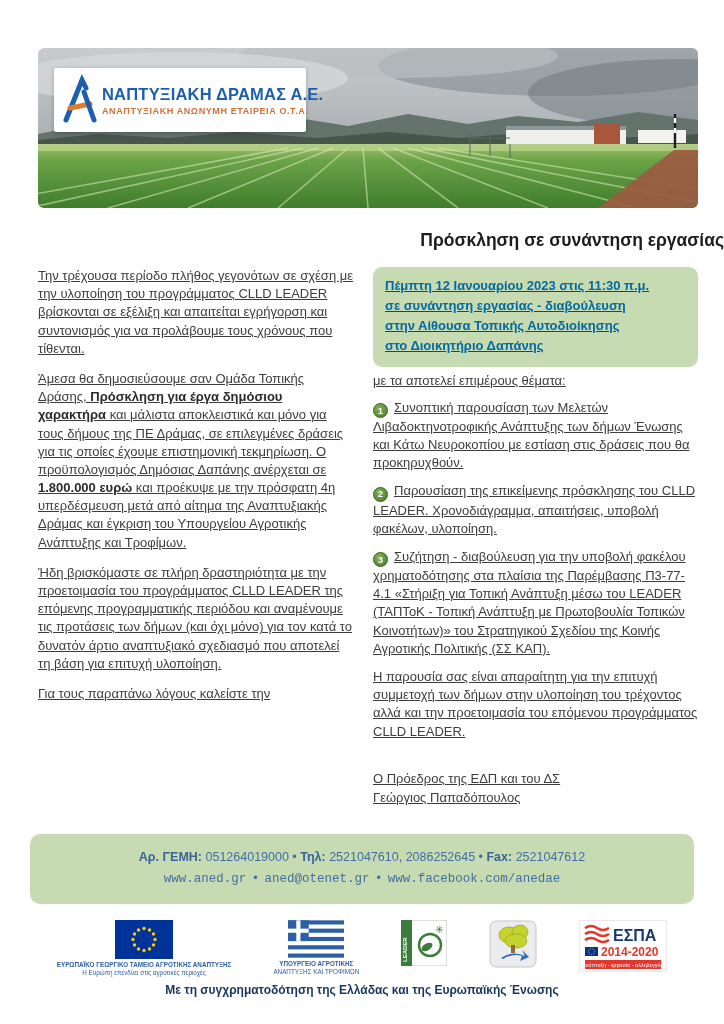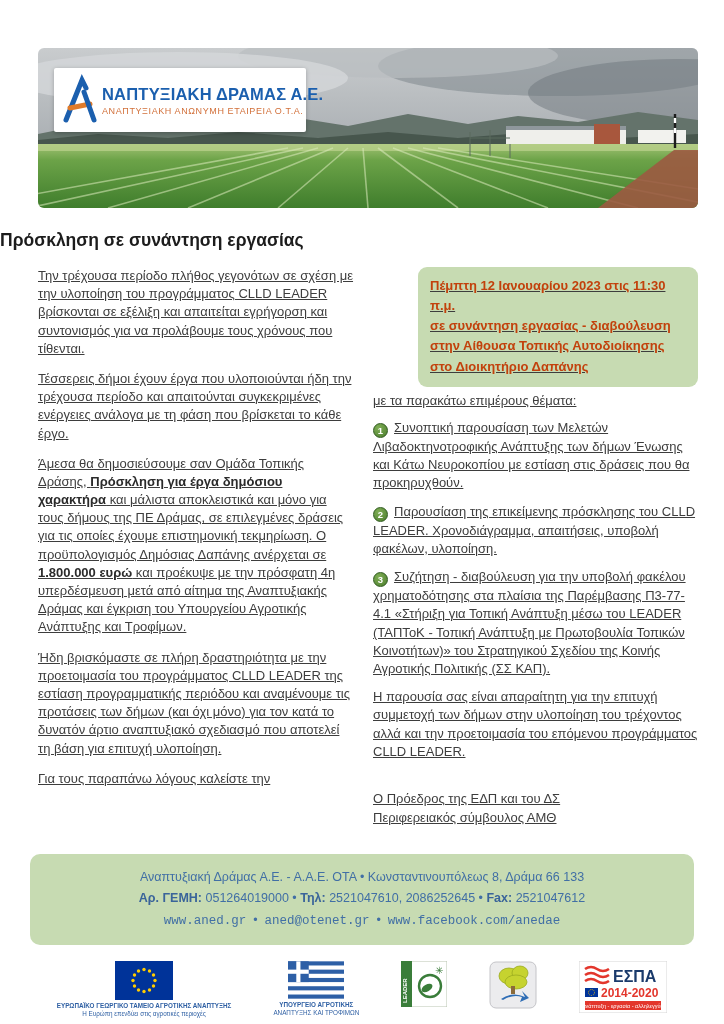--- a/index.html
+++ b/index.html
@@ -15,35 +15,35 @@
     border-radius:6px; overflow:hidden; }
   .photo-wrap svg { display:block; width:100%; height:100%; }
   .logo-box {
     position:absolute; left:16px; top:20px; width:252px; height:64px;
     background:#ffffff; border-radius:2px; box-shadow:0 1px 4px rgba(0,0,0,.25);
     display:flex; align-items:center; padding:4px 8px 4px 6px;
   }
   .logo-a { flex:0 0 40px; height:52px; }
   .logo-text { display:flex; flex-direction:column; margin-left:2px; }
   .logo-title { color:#1b5fae; font-weight:bold; font-size:16.5px; letter-spacing:.2px; white-space:nowrap; }
-  .logo-sub { color:#d2703a; font-weight:normal; font-size:9px; letter-spacing:.6px; margin-top:2px; white-space:nowrap; }
-
-  
-  .doc-title { text-align:left; margin-top:22px; font-size:17.5px; font-weight:bold; color:#1c1c1c; }
+  .logo-sub { color:#d2703a; font-weight:bold; font-size:9px; letter-spacing:.6px; margin-top:2px; white-space:nowrap; }
+
+  
+  .doc-title { text-align:right; margin-top:22px; font-size:17.5px; font-weight:bold; color:#1c1c1c; }
 
   
   .content { display:flex; margin:16px 26px 0 38px; gap:19px;text-decoration:underline; }
   .col-left { width:316px; font-size:13px; line-height:1.40; }
   .col-left p { margin-bottom:12px; text-align:left; }
   .col-right { flex:1; font-size:13px; line-height:1.40; }
   b.inline { color:#2b2b2b; }
 
   .highlight-box {
     background:#c7dbb2; border-radius:9px; padding:9px 12px 10px 12px;
-    font-weight:bold; color:#c2410c; line-height:1.55; font-size:13px; margin-bottom:5px;margin-left:45px;
+    font-weight:bold; color:#0369a1; line-height:1.55; font-size:13px; margin-bottom:5px;
   }
   .lead-line { margin-bottom:9px; }
   .topic { margin-bottom:10px; }
   .num-badge {
     display:inline-flex; align-items:center; justify-content:center;
     width:15px; height:15px; border-radius:50%;
     background:radial-gradient(circle at 35% 30%, #7fae55, #4c7d2e);
     border:1.5px solid #2f5b1e; color:#ffffff;
     font-size:9.5px; font-weight:bold; vertical-align:-2px; margin-right:6px;
   }
@@ -133,50 +133,48 @@
       </div>
     </div>
   </div>
 
   <h1 class="doc-title">Πρόσκληση σε συνάντηση εργασίας</h1>
 
   <div class="content">
 
     <div class="col-left">
       <p>Την τρέχουσα περίοδο πλήθος γεγονότων σε σχέση με την υλοποίηση του προγράμματος CLLD LEADER βρίσκονται σε εξέλιξη και απαιτείται εγρήγορση και συντονισμός για να προλάβουμε τους χρόνους που τίθενται.</p>
-      <p>Τέσσερεις δήμοι έχουν έργα που υλοποιούνται ήδη την τρέχουσα περίοδο και απαιτούνται συγκεκριμένες ενέργειες ανάλογα με τη φάση που βρίσκεται το κάθε έργο.</p>
       <p><span>Άμεσα θα δημοσιεύσουμε σαν Ομάδα Τοπικής Δράσης, </span><b class="inline">Πρόσκληση για έργα δημόσιου χαρακτήρα</b><span> και μάλιστα αποκλειστικά και μόνο για τους δήμους της ΠΕ Δράμας, σε επιλεγμένες δράσεις για τις οποίες έχουμε επιστημονική τεκμηρίωση. Ο προϋπολογισμός Δημόσιας Δαπάνης ανέρχεται σε </span><b class="inline">1.800.000 ευρώ</b><span> και προέκυψε με την πρόσφατη 4η υπερδέσμευση μετά από αίτημα της Αναπτυξιακής Δράμας και έγκριση του Υπουργείου Αγροτικής Ανάπτυξης και Τροφίμων.</span></p>
-      <p>Ήδη βρισκόμαστε σε πλήρη δραστηριότητα με την προετοιμασία του προγράμματος CLLD LEADER της εστίαση προγραμματικής περιόδου και αναμένουμε τις προτάσεις των δήμων (και όχι μόνο) για τον κατά το δυνατόν άρτιο αναπτυξιακό σχεδιασμό που αποτελεί τη βάση για επιτυχή υλοποίηση.</p>
+      <p>Ήδη βρισκόμαστε σε πλήρη δραστηριότητα με την προετοιμασία του προγράμματος CLLD LEADER της επόμενης προγραμματικής περιόδου και αναμένουμε τις προτάσεις των δήμων (και όχι μόνο) για τον κατά το δυνατόν άρτιο αναπτυξιακό σχεδιασμό που αποτελεί τη βάση για επιτυχή υλοποίηση.</p>
       <p>Για τους παραπάνω λόγους καλείστε την</p>
     </div>
 
     <div class="col-right">
       <div class="highlight-box">
         <div>Πέμπτη 12 Ιανουαρίου 2023 στις 11:30 π.μ.</div>
         <div>σε συνάντηση εργασίας - διαβούλευση</div>
         <div>στην Αίθουσα Τοπικής Αυτοδιοίκησης</div>
         <div>στο Διοικητήριο Δαπάνης</div>
       </div>
-      <div class="lead-line">με τα παρακάτω επιμέρους θέματα:</div>
+      <div class="lead-line">με τα αποτελεί επιμέρους θέματα:</div>
 
       <p class="topic"><span class="num-badge">1</span><span>Συνοπτική παρουσίαση των Μελετών Λιβαδοκτηνοτροφικής Ανάπτυξης των δήμων Ένωσης και Κάτω Νευροκοπίου με εστίαση στις δράσεις που θα προκηρυχθούν.</span></p>
       <p class="topic"><span class="num-badge">2</span><span>Παρουσίαση της επικείμενης πρόσκλησης του CLLD LEADER. Χρονοδιάγραμμα, απαιτήσεις, υποβολή φακέλων, υλοποίηση.</span></p>
       <p class="topic"><span class="num-badge">3</span><span>Συζήτηση - διαβούλευση για την υποβολή φακέλου χρηματοδότησης στα πλαίσια της Παρέμβασης Π3-77-4.1 «Στήριξη για Τοπική Ανάπτυξη μέσω του LEADER (ΤΑΠΤοΚ - Τοπική Ανάπτυξη με Πρωτοβουλία Τοπικών Κοινοτήτων)» του Στρατηγικού Σχεδίου της Κοινής Αγροτικής Πολιτικής (ΣΣ ΚΑΠ).</span></p>
 
       <p class="closing">Η παρουσία σας είναι απαραίτητη για την επιτυχή συμμετοχή των δήμων στην υλοποίηση του τρέχοντος αλλά και την προετοιμασία του επόμενου προγράμματος CLLD LEADER.</p>
 
       <div class="signature">
         <div>Ο Πρόεδρος της ΕΔΠ και του ΔΣ</div>
-        <div>Περιφερειακός σύμβουλος ΑΜΘ</div>
+        <div>Γεώργιος Παπαδόπουλος</div>
       </div>
     </div>
   </div>
 
   <div class="footer-box">
-    <div>Αναπτυξιακή Δράμας Α.Ε. - Α.Α.Ε. ΟΤΑ  •  Κωνσταντινουπόλεως 8, Δράμα 66 133</div>
     <div><b>Αρ. ΓΕΜΗ:</b><span> 051264019000  •  </span><b>Τηλ:</b><span> 2521047610, 2086252645  •  </span><b>Fax:</b><span> 2521047612</span></div>
     <div>
       <span class="f-link">www.aned.gr</span>
       &nbsp;<span>•</span>&nbsp;
       <span class="f-link">aned@otenet.gr</span>
       &nbsp;<span>•</span>&nbsp;
       <span class="f-link">www.facebook.com/anedae</span>
     </div>
   </div>
 

